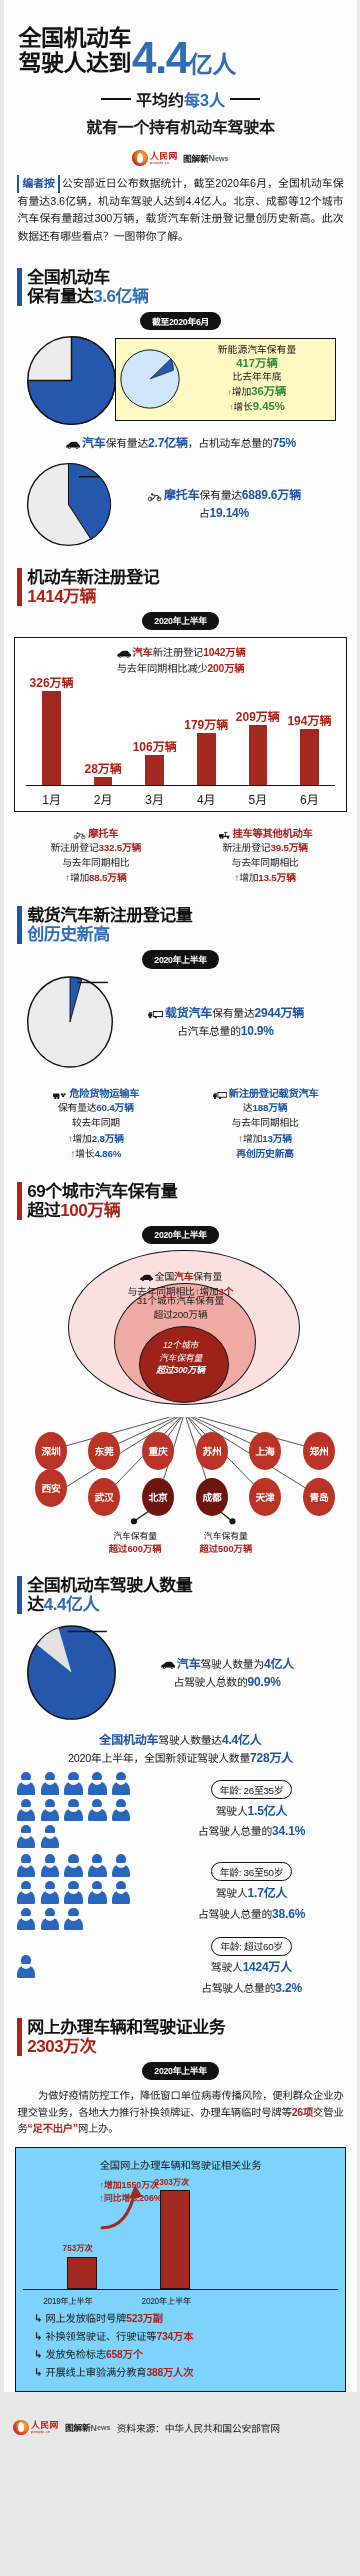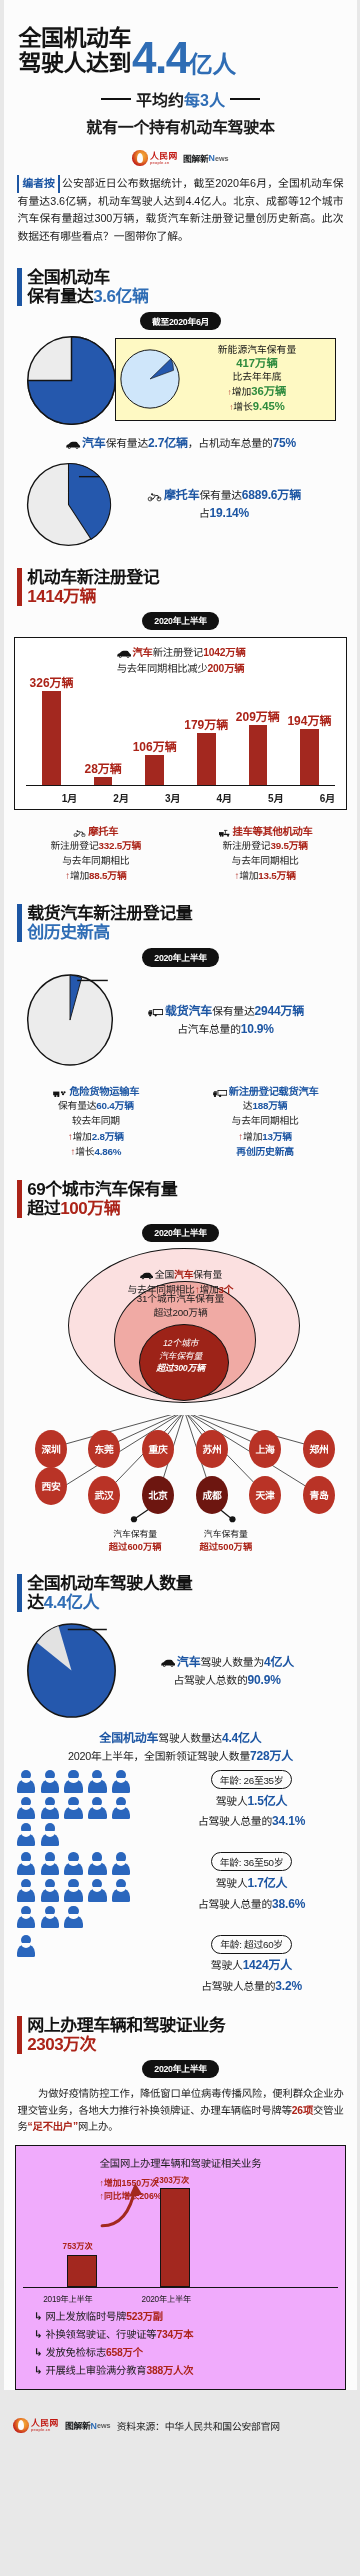--- a/index.html
+++ b/index.html
@@ -87,21 +87,21 @@
   
   .chartbox { border:1px solid #141414; background:#fff; margin:3.1px 10.3px 5.2px 10.3px; padding:7.2px 5.2px 4.1px 5.2px; }
   .chart-cap { text-align:center; font-size:10.3px; line-height:1.5; letter-spacing:-0.2px; }
   .chart-cap .r { color:#ab2318; font-weight:bold; }
   .bars { display:flex; align-items:flex-end; justify-content:space-around;
           height:103px; border-bottom:1.5px solid #141414; margin:7.2px 5.2px 0 5.2px; }
   .bar-col { display:flex; flex-direction:column; align-items:center; justify-content:flex-end; flex:1; }
   .bar-val { font-size:12px; font-weight:bold; color:#ab2318; margin-bottom:1.5px; white-space:nowrap; }
   .bar { width:18.5px; background:#a3281f; }
   .bar-axis { display:flex; justify-content:space-around; margin:0 5.2px; }
-  .bar-axis span { flex:1; text-align:right; font-size:10px; padding-top:3.1px;font-weight:bold; }
+  .bar-axis span { flex:1; text-align:center; font-size:12px; padding-top:3.1px; }
   
   .twocol { display:flex; padding:8.2px 8.2px 3.1px 8.2px; gap:2.1px; }
   .col { flex:1; text-align:center; }
   .col-title { font-size:10.3px; font-weight:bold; color:#ab2318; letter-spacing:-0.3px; }
   .col-title.blue { color:#1d56a3; }
   .col-line { font-size:9.8px; line-height:1.55; letter-spacing:-0.2px; }
   .col-line .r { color:#ab2318; font-weight:bold; }
   .col-line .b { color:#1d56a3; font-weight:bold; }
   
   .venn { position:relative; height:170px; margin-top:2.1px; }
@@ -118,37 +118,37 @@
   .v3t { top:89px; left:0; font-size:8.8px; line-height:1.4; color:#fff; letter-spacing:-0.2px;font-style:italic; }
   .cities { position:relative; height:111px; margin-top:-3.1px; }
   .cnode { position:absolute; width:32px; height:38px; border-radius:50%;
            display:flex; align-items:center; justify-content:center;
            color:#fff; font-size:9.8px; font-weight:bold; background:#b93326; letter-spacing:-0.3px; }
   .cnode.dark { background:#6d1610; }
   .cityfoot { display:flex; justify-content:center; gap:38px; margin-top:2.1px; }
   .cf { text-align:center; font-size:8.8px; line-height:1.4; color:#111; }
   .cf b { display:block; color:#ab2318; font-weight:bold; font-size:9.3px; }
   
-  .prow { display:flex; padding:3.1px 12.4px; gap:13px; }
+  .prow { display:flex; align-items:center; padding:3.1px 12.4px; gap:13px; }
   .people { flex:0 0 129px; display:flex; flex-wrap:wrap; gap:3.6px 4.1px; }
   .person { width:19.6px; height:23px; position:relative; }
   .person .h { position:absolute; left:4.6px; top:0; width:10.3px; height:10.3px; border-radius:50%; background:#2a66bd; }
   .person .b { position:absolute; left:0.5px; top:9.3px; width:18.5px; height:13.4px;
                border-radius:8.8px 8.8px 1.5px 1.5px; background:#2a66bd; }
   .person .n { position:absolute; left:4.6px; top:8.2px; width:10.3px; height:5.2px;
                border-radius:0 0 6.2px 6.2px; background:#fcfcfc; }
   .pinfo { flex:1; text-align:center; }
   .agepill { display:inline-block; border:1px solid #141414; border-radius:11.3px;
              padding:1.5px 8.2px; font-size:9.8px; letter-spacing:-0.3px; }
   .pline { font-size:10.8px; line-height:1.5; margin-top:2.6px; letter-spacing:-0.2px; }
   .pline .b { color:#1d56a3; font-weight:bold; font-size:12px; }
   
   .para { padding:4.1px 13.4px 2.1px 13.4px; font-size:10.3px; line-height:1.6; text-align:justify; text-indent:2em; letter-spacing:-0.2px;}
   .para .r { color:#ab2318; font-weight:bold; }
-  .obox { border:1px solid #141414; background:#f0abfc; margin:7.2px 11.3px 9.3px 11.3px; padding:9.3px 6.2px 7.2px 6.2px; }
+  .obox { border:1px solid #141414; background:#7dd3fc; margin:7.2px 11.3px 9.3px 11.3px; padding:9.3px 6.2px 7.2px 6.2px; }
   .otitle { text-align:center; font-size:10.3px; letter-spacing:-0.2px; }
   .ochart { position:relative; height:111px; margin-top:7.2px; border-bottom:1.5px solid #141414; }
   .obar { position:absolute; bottom:0; width:30px; background:#a3281f; border:1px solid #141414; }
   .obar.a { left:44px; }
   .obar.b { left:137px; }
   .olabel { position:absolute; font-size:8.2px; font-weight:bold; color:#ab2318; white-space:nowrap; }
   .oaxis { display:flex; margin-top:3.1px; }
   .oaxis span { position:relative; font-size:8.2px; letter-spacing:-0.2px; }
   .odelta { position:absolute; left:77px; top:0px; font-size:8.8px; font-weight:bold; color:#ab2318; line-height:1.45; white-space:nowrap; }
   .bullets { padding:4.1px 3.1px 2.1px 11.3px; }

